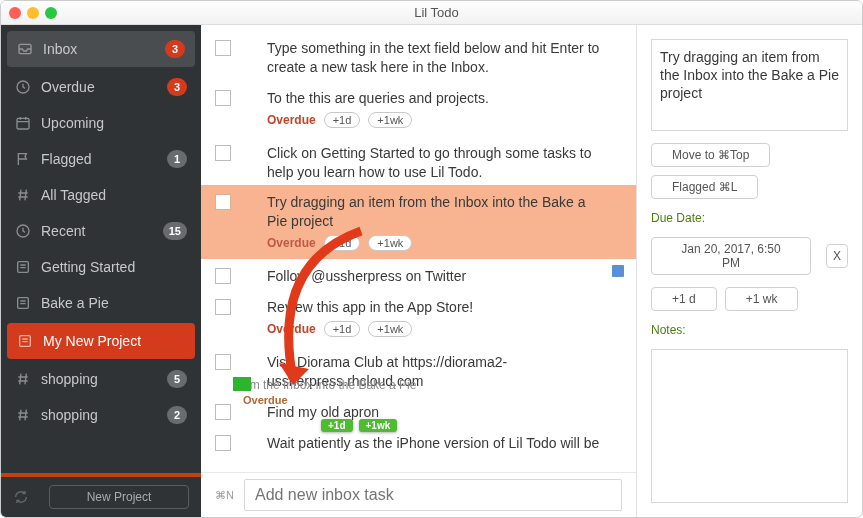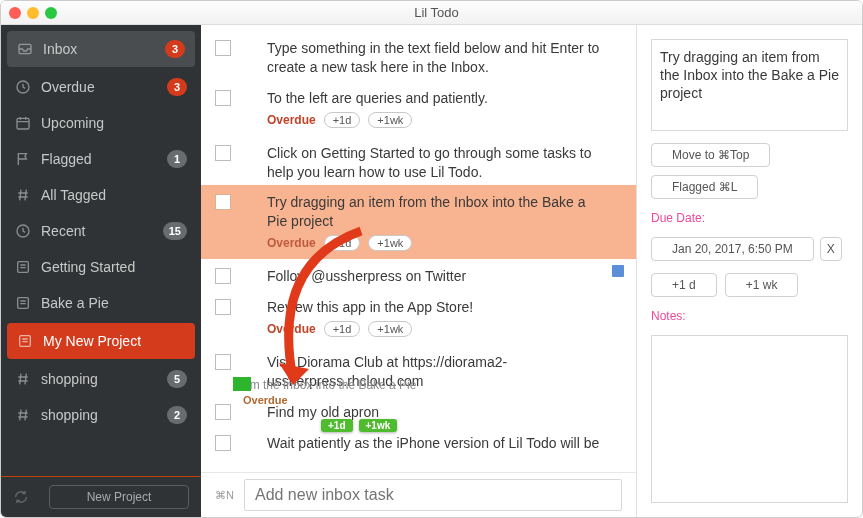--- a/index.html
+++ b/index.html
@@ -15,21 +15,21 @@
 .cols { display: flex; flex: 1; overflow: hidden; }
 .sidebar { width: 200px; background: #2f3336; color: #c8c8c8; display: flex; flex-direction: column; overflow: hidden; }
 .sidebar-list { flex: 1; overflow-y: hidden; padding-top: 4px; }
 .sb-item { display: flex; align-items: center; padding: 0 14px; height: 36px; cursor: pointer; position: relative; }
 .sb-item.sel { background: #4a4d50; border-radius: 4px; margin: 2px 6px; padding: 0 10px; }
 .sb-item.drop-highlight { background: #d43b1d; border-radius: 4px; margin: 2px 6px; padding: 0 10px; color: #fff; }
 .sb-ic { width: 16px; height: 16px; margin-right: 10px; opacity: 0.6; flex-shrink:0; }
 .sb-label { flex: 1; font-size: 14px; }
 .sb-badge { background: #d43b1d; color: #fff; border-radius: 10px; min-width: 20px; height: 18px; font-size: 11px; display: flex; align-items: center; justify-content: center; padding: 0 6px; font-weight: 600; }
 .sb-badge.gray { background: #696c6e; }
-.sb-footer { display: flex; align-items: center; padding: 8px 12px; border-top: 1px solid #c2410c; gap: 10px; }
+.sb-footer { display: flex; align-items: center; padding: 8px 12px; border-top: 4px solid #c2410c; gap: 10px; }
 .sb-newproj { flex: 1; background: transparent; border: 1px solid #5a5d60; color: #a8aaab; border-radius: 4px; padding: 4px 8px; font-size: 12px; cursor: pointer; }
 .main { flex: 1; display: flex; flex-direction: column; border-right: 1px solid #e0e0e0; overflow: hidden; background: #fff; position:relative;}
 .tasks { flex: 1; overflow-y: hidden; padding-top: 6px; }
 .task { display: flex; padding: 8px 14px 4px 14px; align-items: flex-start; position: relative; gap: 24px; }
 .task.sel { background: #f8b390; }
 .task.hl-blue::after { content:''; position:absolute; right:12px; top:6px; width:12px; height:12px; background:#5a8fd8; border-radius:1px;}
 .chk { width: 16px; height: 16px; border: 1px solid #bcbcbc; background: #fff; margin-right: 12px; flex-shrink: 0; cursor:pointer; margin-top:1px;}
 .task.sel .chk { background:#fff; border-color:#d9b295;}
 .task-body { flex:1; display:flex; flex-direction:column; gap:4px; padding-right:16px;}
 .task-text { font-size: 14px; color: #3a3a3a; line-height: 1.35; }
@@ -42,22 +42,22 @@
 .drag-pills .gp { background:#4fbb2e; color:#fff; border-radius:3px; padding:1px 7px; font-size:10px; font-weight:600; box-shadow:0 1px 3px rgba(0,0,0,0.3);}
 .drag-sq { position:absolute; left:32px; top:352px; width:18px; height:14px; background:#2db52d; z-index:6; pointer-events:none;}
 .arrow { position:absolute; left:30px; top:198px; z-index:10; pointer-events:none;}
 .addrow { display:flex; align-items:center; border-top:1px solid #e8e8e8; padding:6px 14px; gap:10px;}
 .addrow-hint { font-size:11px; color:#9a9a9a;}
 .addinput { flex:1; border:1px solid #d8d8d8; padding:6px 10px; font-size:16px; color:#9a9a9a; border-radius:2px;}
 .details { width: 225px; padding: 14px 14px; display:flex; flex-direction:column; gap:12px; overflow:hidden;}
 .det-text { border:1px solid #d8d8d8; padding:8px; font-size:14px; color:#3a3a3a; min-height:92px; line-height:1.3;}
 .det-row { display:flex; gap:8px; flex-wrap:wrap;}
 .det-btn { background:#fff; border:1px solid #d0d0d0; border-radius:4px; padding:4px 20px; font-size:12px; color:#555; cursor:pointer;}
-.det-label { font-size:12px; color:#ec4899;}
-.det-date { display:flex; gap:6px; align-items:center;}
+.det-label { font-size:12px; color:#4d7c0f;}
+.det-date { display:flex; gap:15px; align-items:center;}
 .det-date .det-btn.x { padding:4px 6px;}
 .det-notes { border:1px solid #d8d8d8; flex:1; min-height:120px;}
 svg { display:block;}
 </style>
 </head>
 <body>
 
 <div class="window">
   <div class="titlebar">
     <div class="traffic">
@@ -204,21 +204,21 @@
           <div class="task">
             <div class="chk"></div>
   <div class="task-body">
     <div class="task-text">Type something in the text field below and hit Enter to create a new task here in the Inbox.</div>
 
   </div>
           </div>
           <div class="task">
             <div class="chk"></div>
   <div class="task-body">
-    <div class="task-text">To the left are queries and patiently.</div>
+    <div class="task-text">To the this are queries and projects.</div>
     <div class="task-meta">
       <span class="overdue">Overdue</span>
       <span class="pill">+1d</span>
       <span class="pill">+1wk</span>
     </div>
   </div>
           </div>
           <div class="task">
             <div class="chk"></div>
   <div class="task-body">

